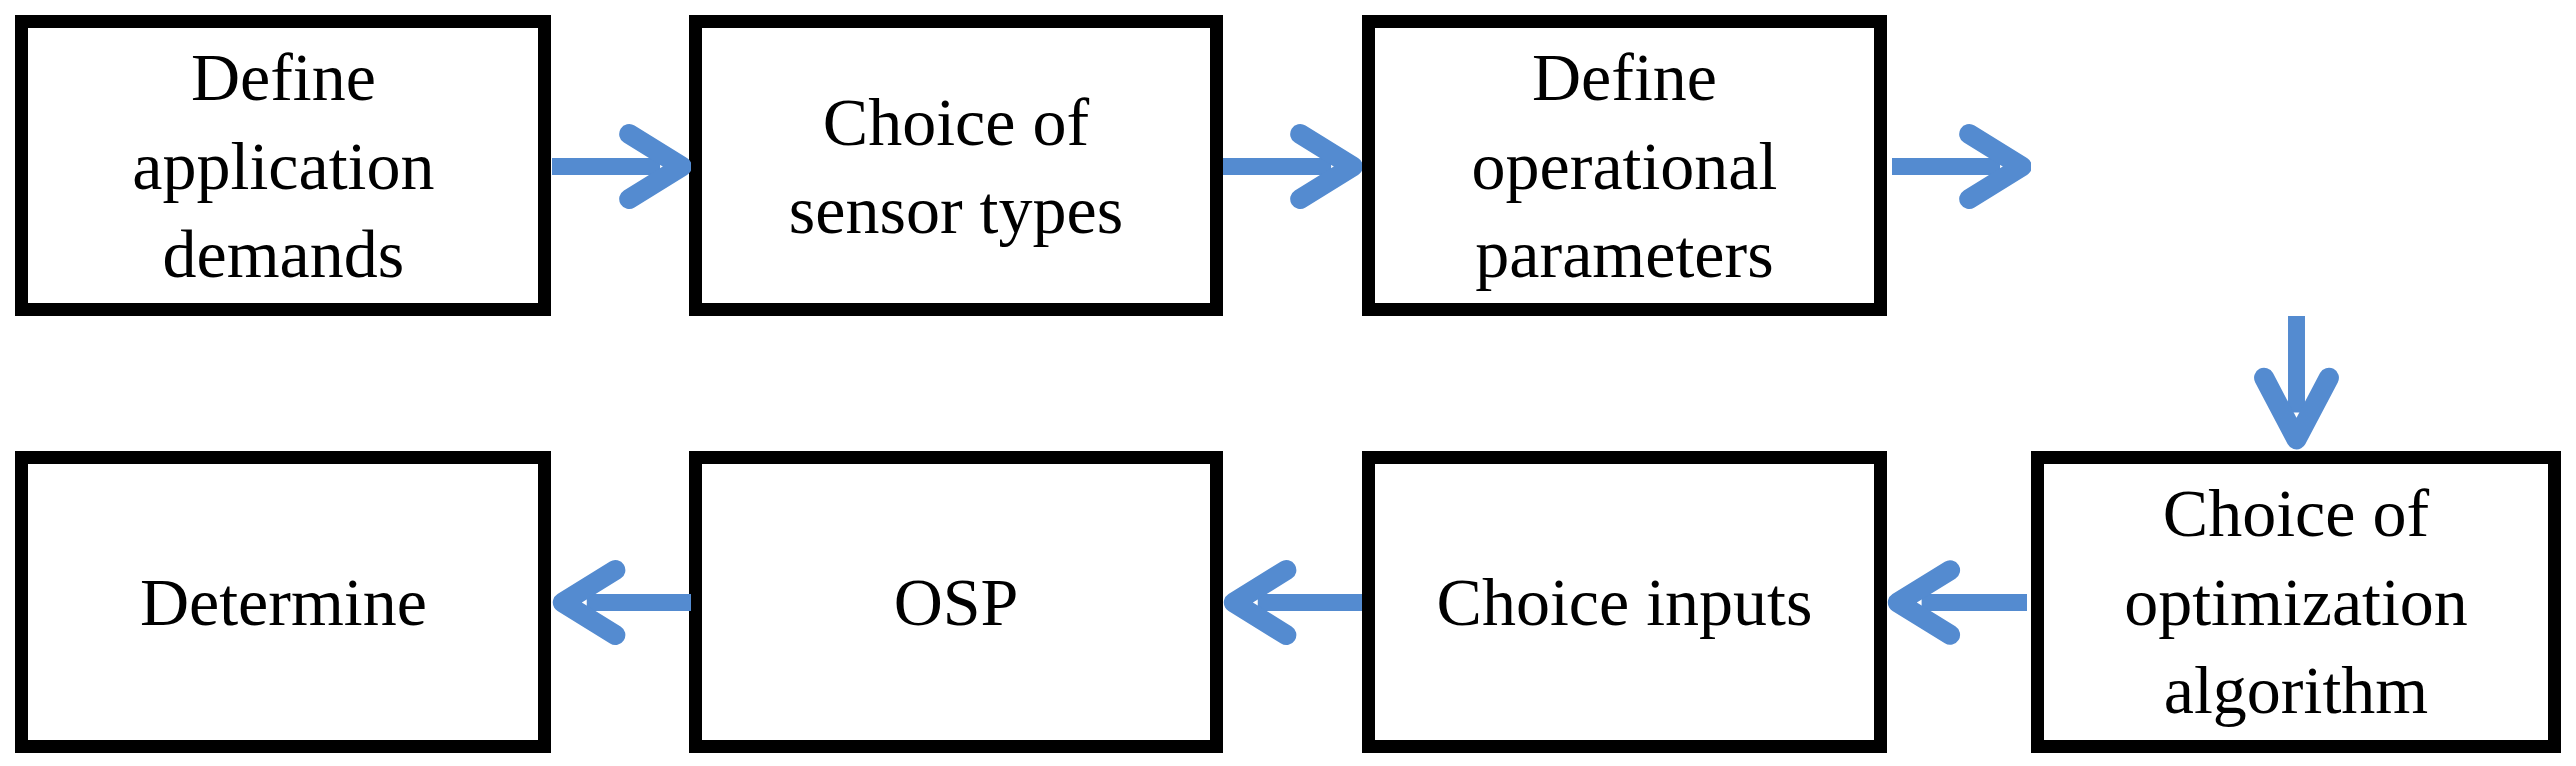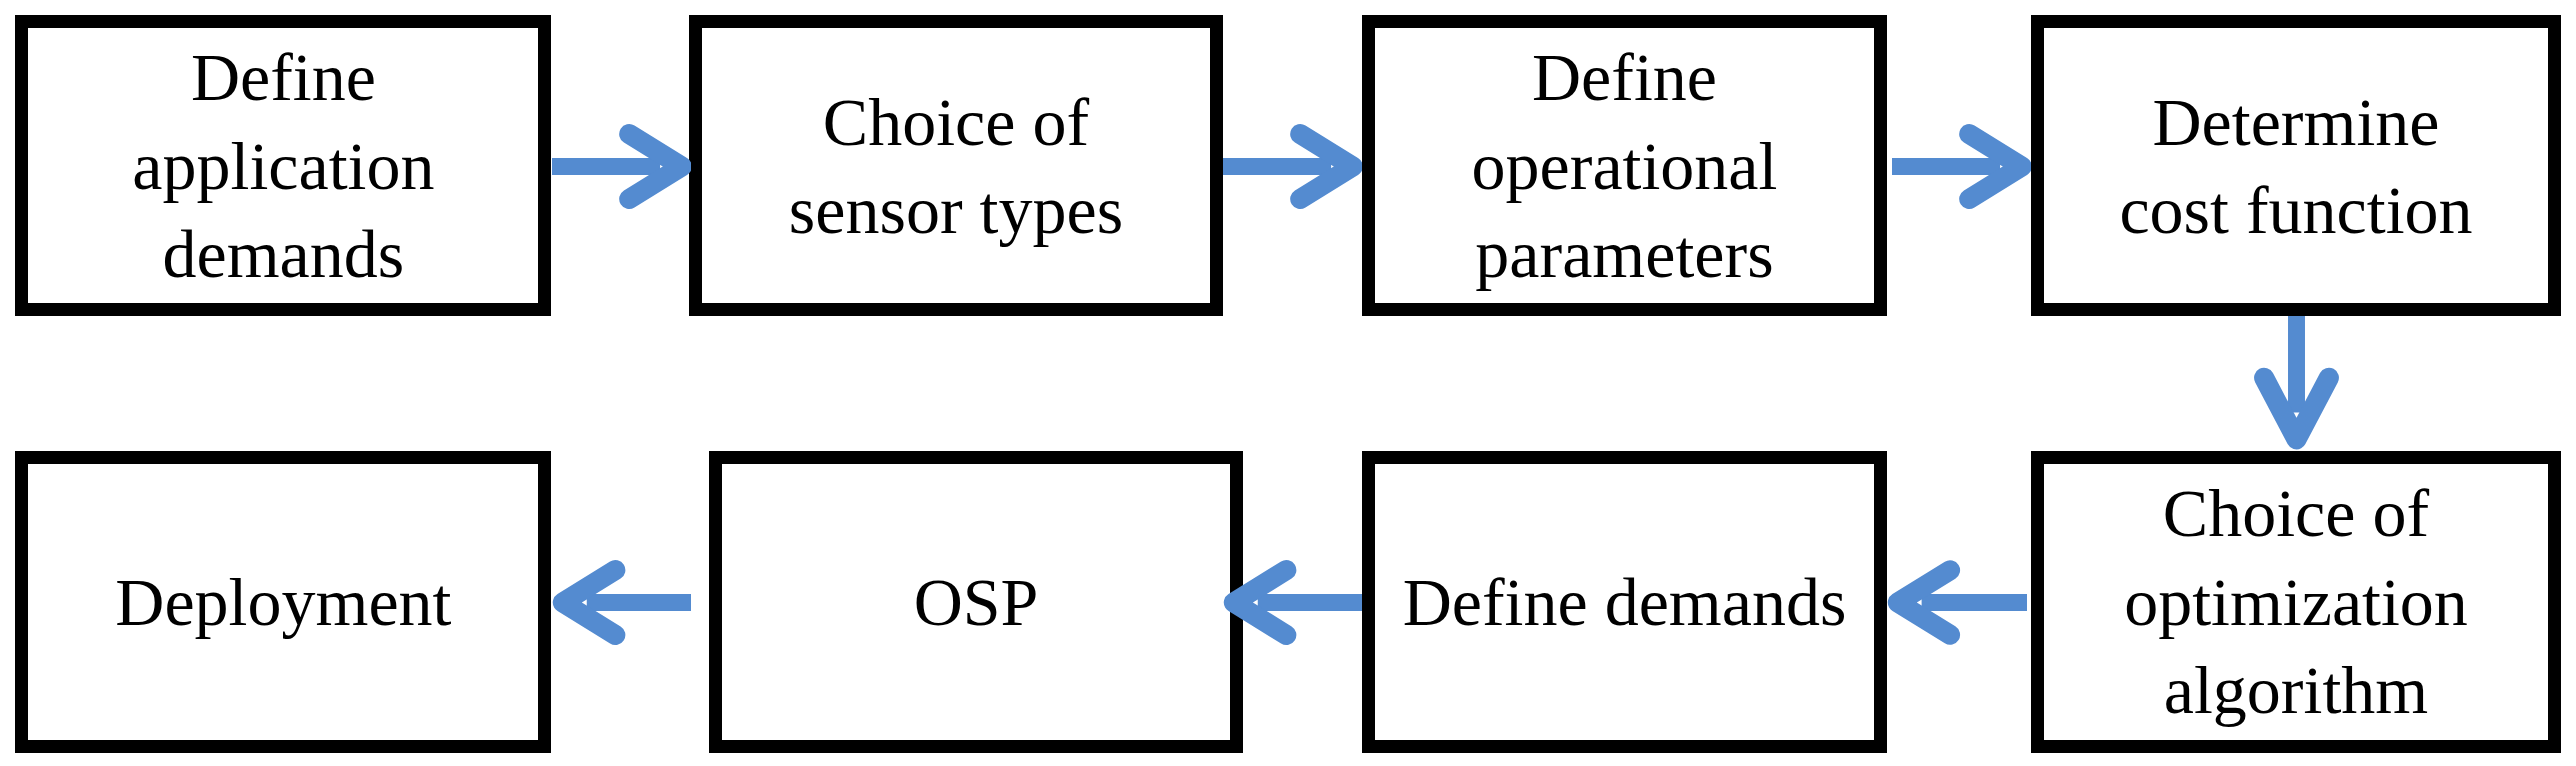--- a/index.html
+++ b/index.html
@@ -39,21 +39,21 @@
     letter-spacing: 0px;
   }
   
   .pos-b1 { left: 15.4px;   top: 15.4px;  width: 536px; height: 301px; }
   .pos-b2 { left: 689px;  top: 15.4px;  width: 534px; height: 301px; }
   .pos-b3 { left: 1362px; top: 15.4px;  width: 525px; height: 301px; }
   .pos-b4 { left: 2031px; top: 15.4px;  width: 530px; height: 301px; }
   
   .pos-b5 { left: 2031px; top: 451px; width: 530px; height: 302px; }
   .pos-b6 { left: 1362px; top: 451px; width: 525px; height: 302px; }
-  .pos-b7 { left: 689px;  top: 451px; width: 534px; height: 302px; margin-left: 20px; }
+  .pos-b7 { left: 689px;  top: 451px; width: 534px; height: 302px; }
   .pos-b8 { left: 15.4px;   top: 451px; width: 536px; height: 302px; }
 
   .arrow { position: absolute; }
   .arrow line, .arrow path {
     stroke: var(--arrow-color);
     fill: none;
   }
   .arrow .shaft { stroke-width: 22; stroke-linecap: butt; }
   .arrow .head  { stroke-width: 26; stroke-linecap: round; stroke-linejoin: round; }
 
@@ -77,38 +77,34 @@
   </div>
   <div class="flow-box pos-b2">
     <span class="label">Choice of
 sensor types</span>
   </div>
   <div class="flow-box pos-b3">
     <span class="label">Define
 operational
 parameters</span>
   </div>
-  <div class="flow-box pos-b4">
-    <span class="label">Determine
-cost function</span>
-  </div>
 
   <div class="flow-box pos-b5">
     <span class="label">Choice of
 optimization
 algorithm</span>
   </div>
   <div class="flow-box pos-b6">
-    <span class="label">Define demands</span>
+    <span class="label">Choice inputs</span>
   </div>
   <div class="flow-box pos-b7">
     <span class="label">OSP</span>
   </div>
   <div class="flow-box pos-b8">
-    <span class="label">Deployment</span>
+    <span class="label">Determine</span>
   </div>
 
   <svg class="arrow pos-a1" width="139" height="93" viewBox="0 0 180 120">
     <line class="shaft" x1="0" y1="60" x2="140" y2="60"></line>
     <path class="head" d="M100 18 L168 60 L100 102"></path>
   </svg>
   <svg class="arrow pos-a2" width="139" height="93" viewBox="0 0 180 120">
     <line class="shaft" x1="0" y1="60" x2="140" y2="60"></line>
     <path class="head" d="M100 18 L168 60 L100 102"></path>
   </svg>

